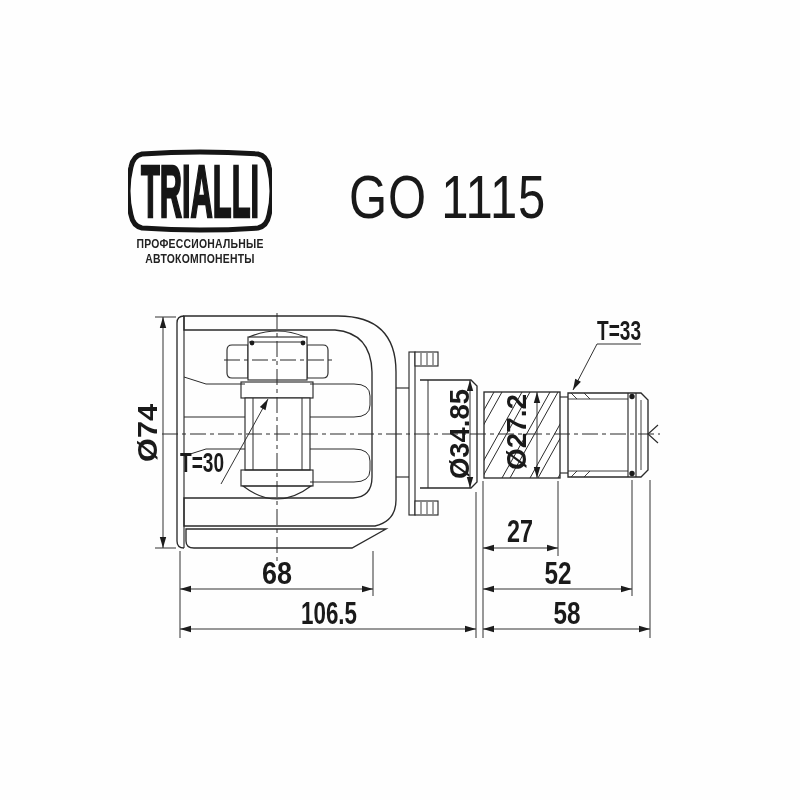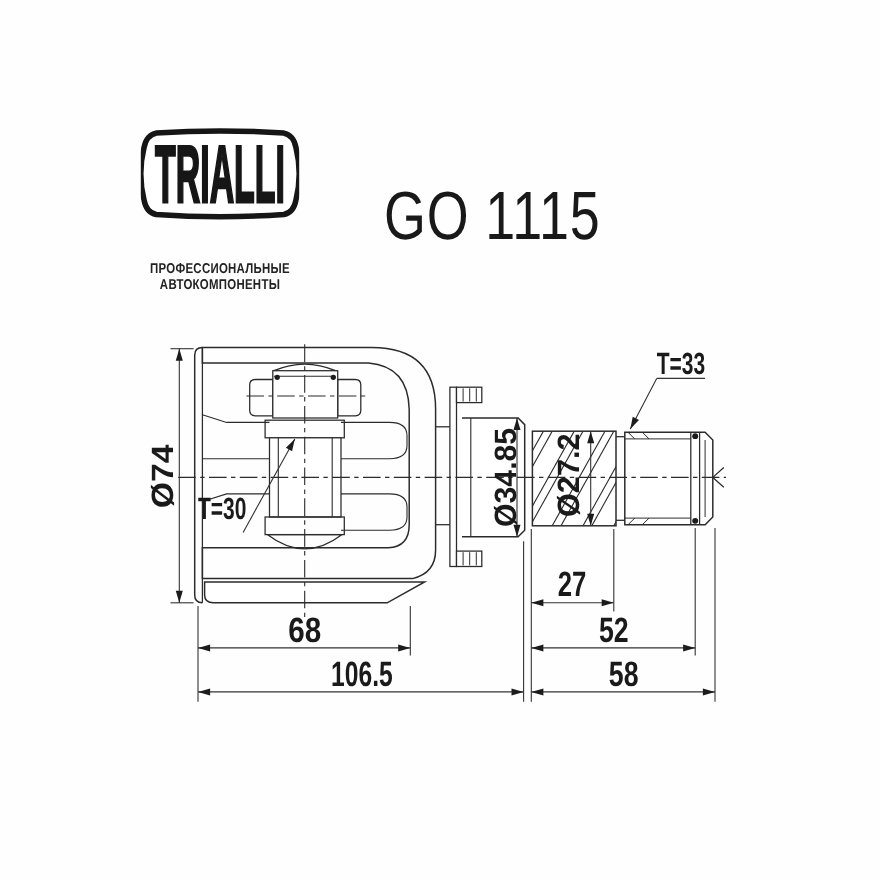--- a/index.html
+++ b/index.html
@@ -1,18 +1,18 @@
 <!DOCTYPE html>
 <html><head>
 <meta charset="utf-8">
 <style>
   html,body{margin:0;padding:0;background:#fff;}
   .canvas{position:relative;width:800px;height:800px;background:#fefefe;overflow:hidden;
           font-family:"Liberation Sans",sans-serif;}
-  .logo-wrap{position:absolute;left:128px;top:116px;width:144px;height:84px;}
+  .logo-wrap{position:absolute;left:128px;top:149px;width:144px;height:84px;}
   .logo-border{fill:#fff;stroke:#161616;stroke-width:5;}
   .logo-text{font-family:"Liberation Sans",sans-serif;font-weight:bold;font-size:32px;
              fill:#161616;stroke:#161616;stroke-width:1.1px;}
   .tagline{position:absolute;left:100px;top:236px;width:200px;text-align:center;
            font-size:13px;font-weight:bold;line-height:15px;letter-spacing:.3px;color:#222;
            transform:scaleX(.8);}
   .part-number{position:absolute;left:349px;top:161px;font-size:62px;font-weight:400;
                color:#191919;letter-spacing:1px;transform:scaleX(.79);transform-origin:left top;
                white-space:nowrap;}
   svg.drawing{position:absolute;left:0;top:0;}

